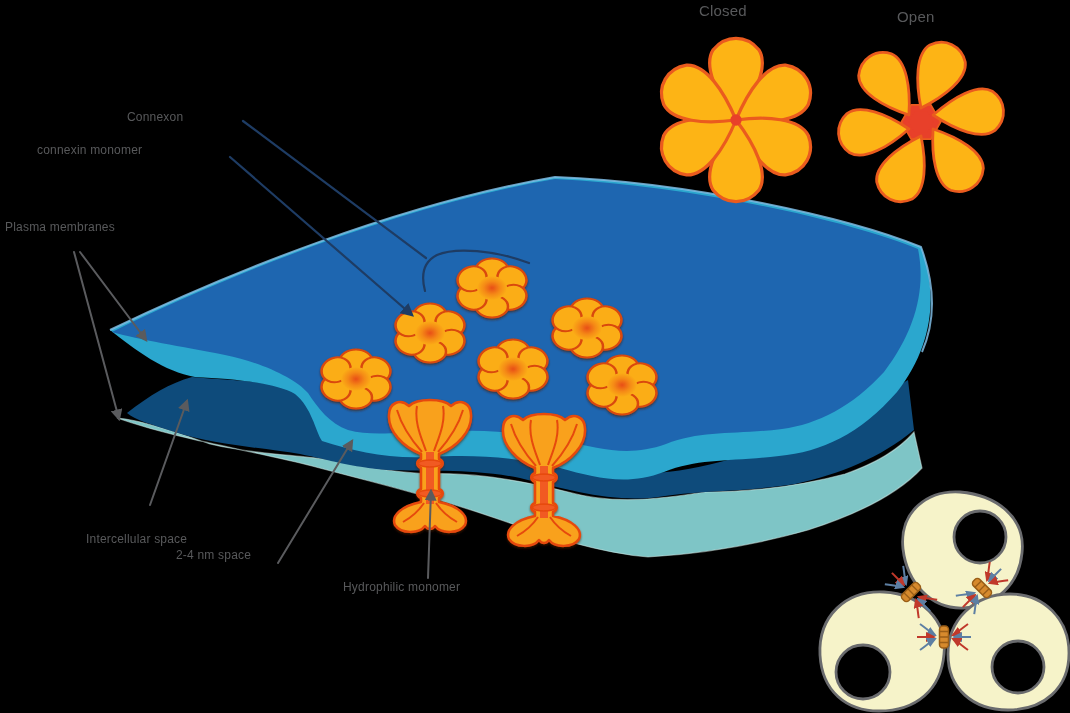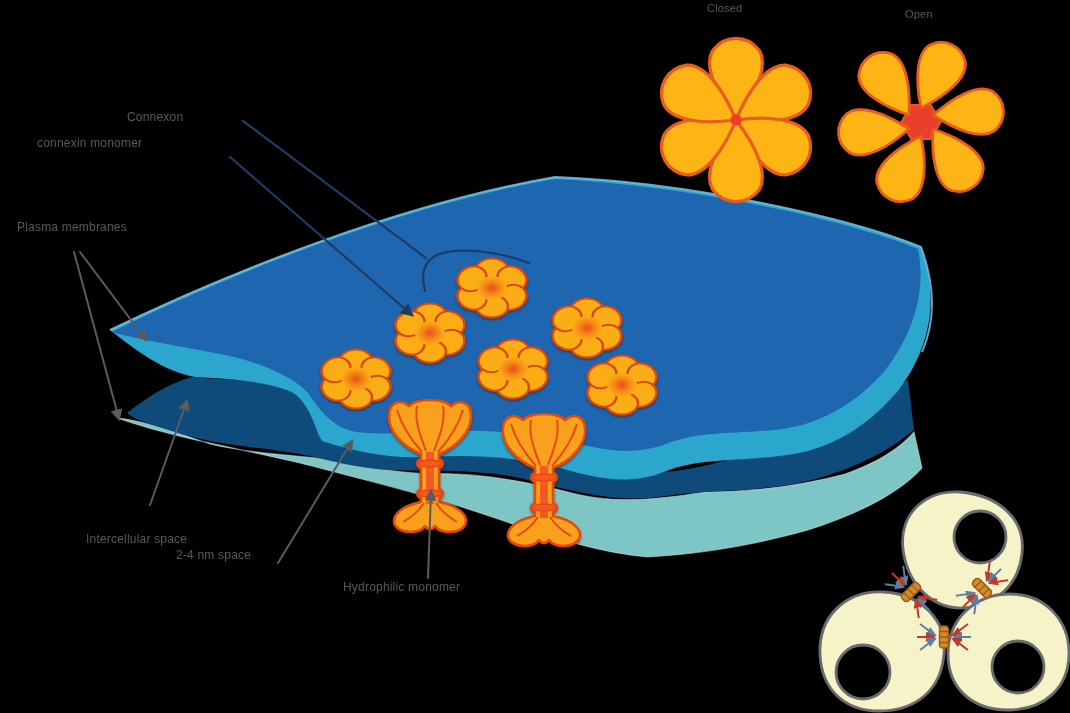--- a/index.html
+++ b/index.html
@@ -11,21 +11,21 @@
     font-family:"Liberation Sans",sans-serif;
   }
   .stage svg{position:absolute;left:0;top:0;}
   .lbl{
     position:absolute;
     font-size:12px;
     color:var(--label-text,#58595B);
     white-space:nowrap;
     letter-spacing:.2px;
   }
-  .lbl.small{font-size:11px;margin-left:8px;}
+  .lbl.small{font-size:15px;}
 </style>
 </head>
 <body>
 
 <div class="stage">
 
 <svg width="1070" height="713" viewBox="0 0 1070 713">
   <defs>
     <radialGradient id="flowerCenter" cx="50%" cy="50%" r="50%">
       <stop offset="0%" style="stop-color:var(--flower-center)"></stop>
@@ -222,21 +222,21 @@
     <path d="M 428,578 L 431,491" marker-end="url(#ah-gray)"></path>
   </g>
   <g style="stroke:var(--leader-navy);stroke-width:2.2;fill:none;stroke-linecap:round">
     <path d="M 243,121 L 426,258"></path>
     <path d="M 529,263 C 495,250 455,247 437,255 C 425,261 420,272 425,291"></path>
     <path d="M 230,157 L 412,315" marker-end="url(#ah-navy)"></path>
   </g>
 </svg>
 
 <div class="lbl" style="left:127px;top:110px">Connexon</div>
-<div class="lbl" style="left:37px;top:136px">connexin monomer</div>
-<div class="lbl" style="left:17px;top:220px">Plasma membranes</div>
+<div class="lbl" style="left:37px;top:143px">connexin monomer</div>
+<div class="lbl" style="left:5px;top:220px">Plasma membranes</div>
 <div class="lbl" style="left:86px;top:532px">Intercellular space</div>
 <div class="lbl" style="left:176px;top:548px">2-4 nm space</div>
 <div class="lbl" style="left:343px;top:580px">Hydrophilic monomer</div>
 <div class="lbl small" style="left:699px;top:2px">Closed</div>
 <div class="lbl small" style="left:897px;top:8px">Open</div>
 
 </div>
 
 </body></html>

